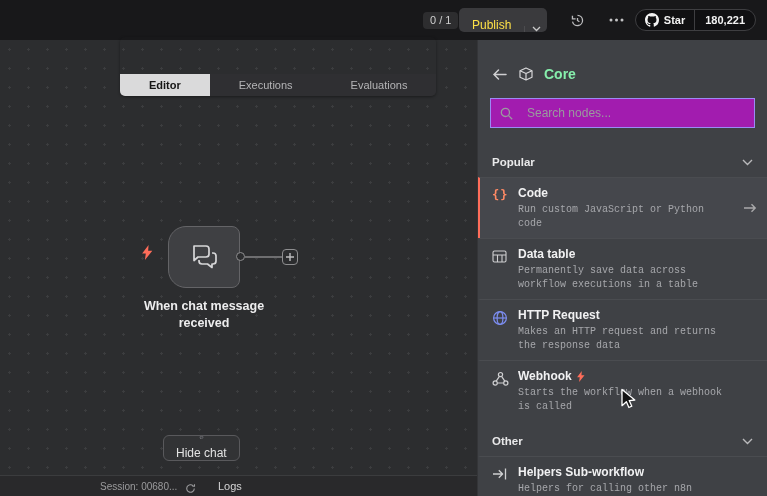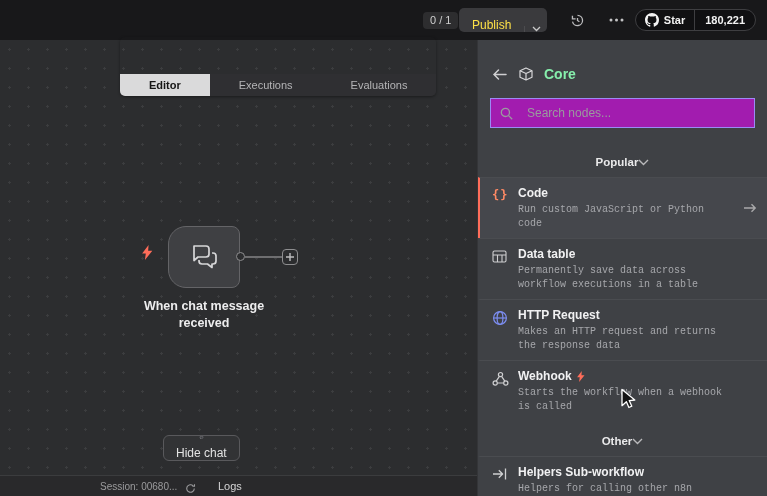--- a/index.html
+++ b/index.html
@@ -79,21 +79,21 @@
     background:#3f4145; z-index:20; overflow:hidden; border-left:1px solid #343538;
   }
   .panel-header { display:flex; align-items:center; gap:10px; padding:26px 14px 12px; color:#86efac; font-size:14px; font-weight:bold; }
   .panel-back { display:flex; align-items:center; }
   .search-box {
     margin:4px 12px 14px; height:30px; border:1px solid #9b8af5; border-radius:0;
     display:flex; align-items:center; gap:12px; padding:0 9px; background:#a21caf;
   }
   .search-input { flex:1; background:transparent; border:0; outline:0; color:#e6e6e6; font-size:12px; font-family:inherit; }
   .search-input::placeholder { color:#9a9b9e; }
-  .section-header { display:flex; align-items:center; justify-content:center; padding:14px 14px 9px; color:#e9e9ea; font-size:11.5px; font-weight:bold; }
+  .section-header { display:flex; align-items:center; justify-content:space-between; padding:14px 14px 9px; color:#e9e9ea; font-size:11.5px; font-weight:bold; }
   .node-item {
     display:flex; align-items:flex-start; padding:8px 10px 8px 12px;
     border-top:1px solid #4a4c50; border-left:2px solid transparent; cursor:default;
   }
   .node-item.highlight { border-left-color:#ff6d5a; background:#45474c; }
   .item-icon { width:26px; flex:none; padding-top:2px; display:flex; }
   .item-body { flex:1; min-width:0; padding-right:6px; }
   .item-title { color:#f1f1f2; font-size:12px; font-weight:bold; display:flex; align-items:center; gap:5px; }
   .item-desc { margin-top:3px; color:#a6a7ab; font-size:10px; line-height:1.35; max-width:205px;font-family:Liberation Mono, monospace; }
   .item-arrow { flex:none; align-self:center; }

